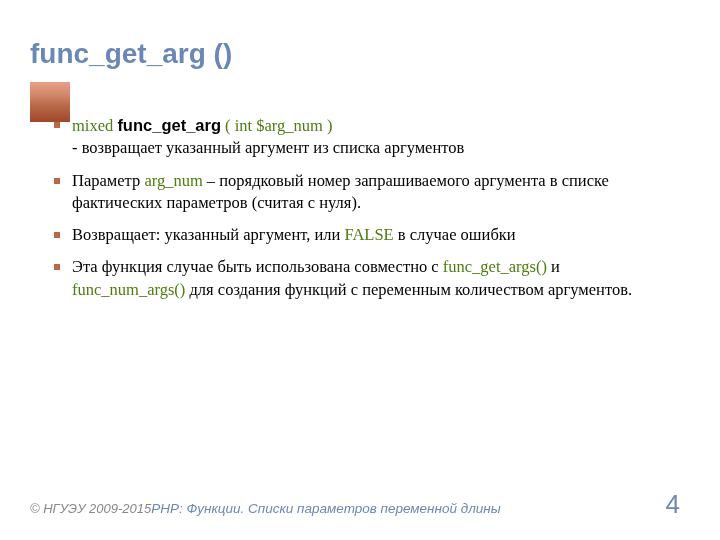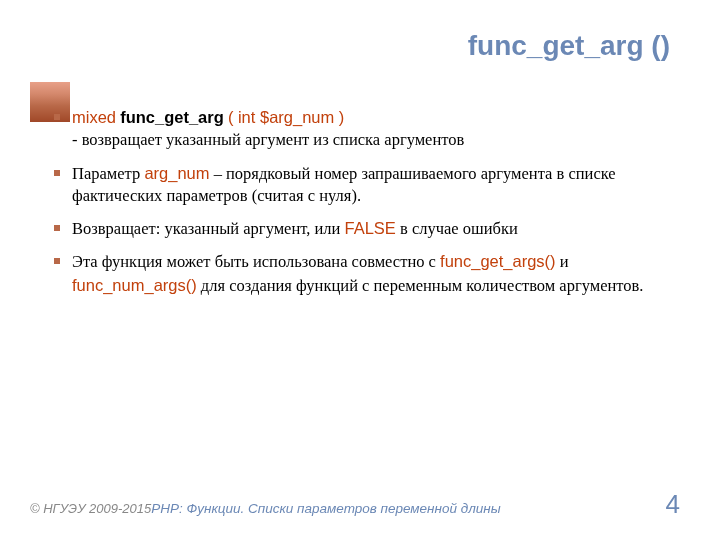--- a/index.html
+++ b/index.html
@@ -20,22 +20,23 @@
     .gradient-strip {
       position: absolute;
       left: 30px;
       top: 82px;
       width: 40px;
       height: 40px;
       background: linear-gradient(to bottom, #e8a088 0%, #d4886c 30%, #b86848 60%, #a04828 100%);
       z-index: 0;
     }
     .title-container {
-      text-align: right;
+      text-align: left;
       margin-bottom: 44px;
+      margin-top: 8px;
     }
     .title {
       font-family: 'Trebuchet MS', Arial, sans-serif;
       font-size: 28px;
       font-weight: bold;
       color: #6b88b5;
     }
     .content {
       position: relative;
       z-index: 1;
@@ -53,22 +54,22 @@
     li::before {
       content: "";
       position: absolute;
       left: 4px;
       top: 8px;
       width: 6px;
       height: 6px;
       background: #b86848;
     }
     .mono-red {
-      font-family: Liberation Sans, sans-serif;
-      color: #c2410c;
+      font-family: Liberation Serif, serif;
+      color: #4d7c0f;
     }
     .mono-red-bold {
       font-family: 'Trebuchet MS', Arial, sans-serif;
       color: #000000;
       font-weight: bold;
     }
     .footer {
       position: absolute;
       bottom: 20px;
       left: 30px;
@@ -118,21 +119,21 @@
 
       <li>
         <span>Параметр </span><span class="mono-red">arg_num</span><span> – порядковый номер запрашиваемого аргумента в списке фактических параметров (считая с нуля).</span>
       </li>
 
       <li>
         <span>Возвращает: указанный аргумент, или </span><span class="mono-red">FALSE</span><span> в случае ошибки</span>
       </li>
 
       <li>
-        <span>Эта функция может быть использована совместно с </span><span class="mono-red">func_get_args()</span><span> и </span><span class="mono-red">func_num_args()</span><span> для создания функций с переменным количеством аргументов.</span>
+        <span>Эта функция случае быть использована совместно с </span><span class="mono-red">func_get_args()</span><span> и </span><span class="mono-red">func_num_args()</span><span> для создания функций с переменным количеством аргументов.</span>
       </li>
 
     </ul>
   </div>
 
   <div class="footer">
     <span class="copyright">© НГУЭУ 2009-2015</span>
     <span class="footer-text">PHP: Функции. Списки параметров переменной длины</span>
     <span class="page-num">4</span>
   </div>

